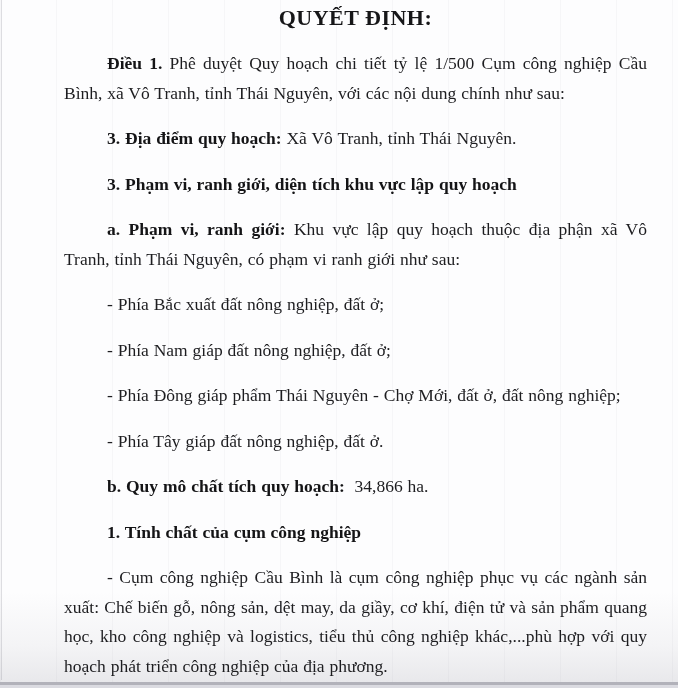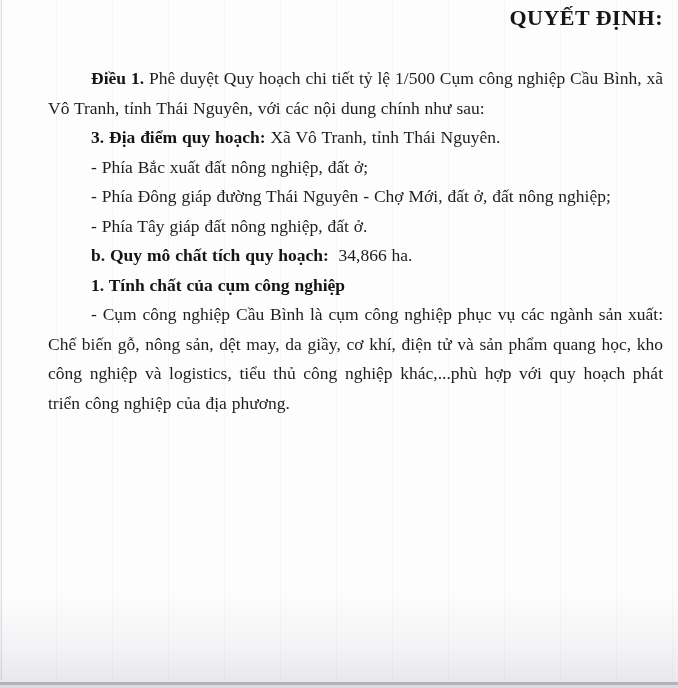--- a/index.html
+++ b/index.html
@@ -37,30 +37,30 @@
     width: 1px;
     background: rgba(150,150,160,0.30);
   }
   .content {
     position: absolute;
     top: 3px;
     left: 48px;
     width: 615px;
   }
   .doc-title {
-    margin: 0 0 31px 0;
-    text-align: right;
+    margin: 0 0 16px 0;
+    text-align: center;
     font-size: 22px;
     font-weight: bold;
     letter-spacing: 0.5px;
     color: #161618;
     line-height: 30px;
   }
   .para {
-    margin: 0;
+    margin: 16px;
     text-align: justify;
     text-indent: 43px;
     font-size: 17.5px;
     line-height: 29.5px;
     color: #1d1d20;
     word-spacing: 0.5px;
   }
   .para strong {
     font-weight: bold;
     color: #141416;
@@ -89,26 +89,29 @@
   <div class="left-edge-line"></div>
 
   <div class="content">
     <h1 class="doc-title">QUYẾT ĐỊNH:</h1>
 
     <p class="para"><strong>Điều 1.</strong><span> Phê duyệt Quy hoạch chi tiết tỷ lệ 1/500 Cụm công nghiệp Cầu Bình, xã Vô Tranh, tỉnh Thái Nguyên, với các nội dung chính như sau:</span></p>
 
 
     <p class="para"><strong>3. Địa điểm quy hoạch:</strong><span> Xã Vô Tranh, tỉnh Thái Nguyên.</span></p>
 
+    <p class="para"><strong>3. Phạm vi, ranh giới, diện tích khu vực lập quy hoạch</strong><span></span></p>
 
+    <p class="para"><strong>a. Phạm vi, ranh giới:</strong><span> Khu vực lập quy hoạch thuộc địa phận xã Vô Tranh, tỉnh Thái Nguyên, có phạm vi ranh giới như sau:</span></p>
 
     <p class="para"><strong></strong><span>- Phía Bắc xuất đất nông nghiệp, đất ở;</span></p>
 
+    <p class="para"><strong></strong><span>- Phía Nam giáp đất nông nghiệp, đất ở;</span></p>
 
-    <p class="para"><strong></strong><span>- Phía Đông giáp đường Thái Nguyên - Chợ Mới, đất ở, đất nông nghiệp;</span></p>
+    <p class="para"><strong></strong><span>- Phía Đông giáp phẩm Thái Nguyên - Chợ Mới, đất ở, đất nông nghiệp;</span></p>
 
     <p class="para"><strong></strong><span>- Phía Tây giáp đất nông nghiệp, đất ở.</span></p>
 
     <p class="para"><strong>b. Quy mô chất tích quy hoạch:</strong><span>&nbsp; 34,866 ha.</span></p>
 
     <p class="para"><strong>1. Tính chất của cụm công nghiệp</strong><span></span></p>
 
     <p class="para"><strong></strong><span>- Cụm công nghiệp Cầu Bình là cụm công nghiệp phục vụ các ngành sản xuất: Chế biến gỗ, nông sản, dệt may, da giầy, cơ khí, điện tử và sản phẩm quang học, kho công nghiệp và logistics, tiểu thủ công nghiệp khác,...phù hợp với quy hoạch phát triển công nghiệp của địa phương.</span></p>
   </div>
 

